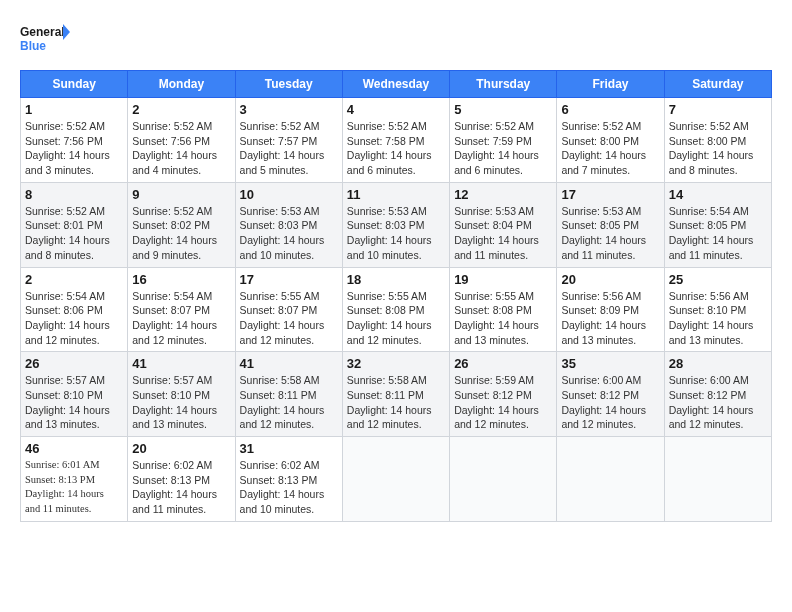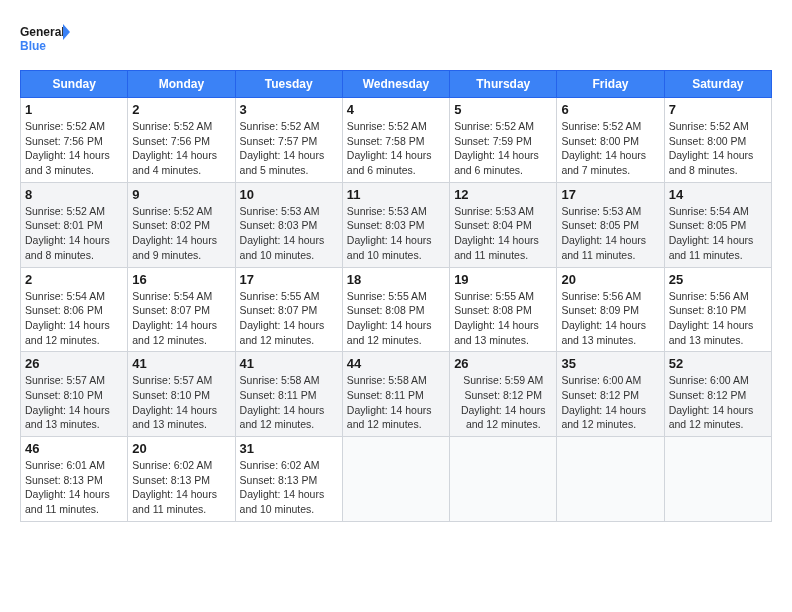--- a/index.html
+++ b/index.html
@@ -273,52 +273,52 @@
 and 13 minutes.</div>
         </td>
         <td>
           <span class="day-num">41</span>
           <div class="day-info" style="white-space: pre-line;">Sunrise: 5:58 AM
 Sunset: 8:11 PM
 Daylight: 14 hours
 and 12 minutes.</div>
         </td>
         <td>
-          <span class="day-num">44</span>
+          <span class="day-num">32</span>
           <div class="day-info" style="white-space: pre-line;">Sunrise: 5:58 AM
 Sunset: 8:11 PM
 Daylight: 14 hours
 and 12 minutes.</div>
         </td>
         <td>
           <span class="day-num">26</span>
-          <div class="day-info" style="white-space: pre-line; text-align: center;">Sunrise: 5:59 AM
+          <div class="day-info" style="white-space: pre-line;">Sunrise: 5:59 AM
 Sunset: 8:12 PM
 Daylight: 14 hours
 and 12 minutes.</div>
         </td>
         <td>
           <span class="day-num">35</span>
           <div class="day-info" style="white-space: pre-line;">Sunrise: 6:00 AM
 Sunset: 8:12 PM
 Daylight: 14 hours
 and 12 minutes.</div>
         </td>
         <td>
-          <span class="day-num">52</span>
+          <span class="day-num">28</span>
           <div class="day-info" style="white-space: pre-line;">Sunrise: 6:00 AM
 Sunset: 8:12 PM
 Daylight: 14 hours
 and 12 minutes.</div>
         </td>
       </tr>
       <tr>
         <td>
           <span class="day-num">46</span>
-          <div class="day-info" style="white-space: pre-line;">Sunrise: 6:01 AM
+          <div class="day-info" style="white-space: pre-line; font-family: Liberation Serif, serif;">Sunrise: 6:01 AM
 Sunset: 8:13 PM
 Daylight: 14 hours
 and 11 minutes.</div>
         </td>
         <td>
           <span class="day-num">20</span>
           <div class="day-info" style="white-space: pre-line;">Sunrise: 6:02 AM
 Sunset: 8:13 PM
 Daylight: 14 hours
 and 11 minutes.</div>

